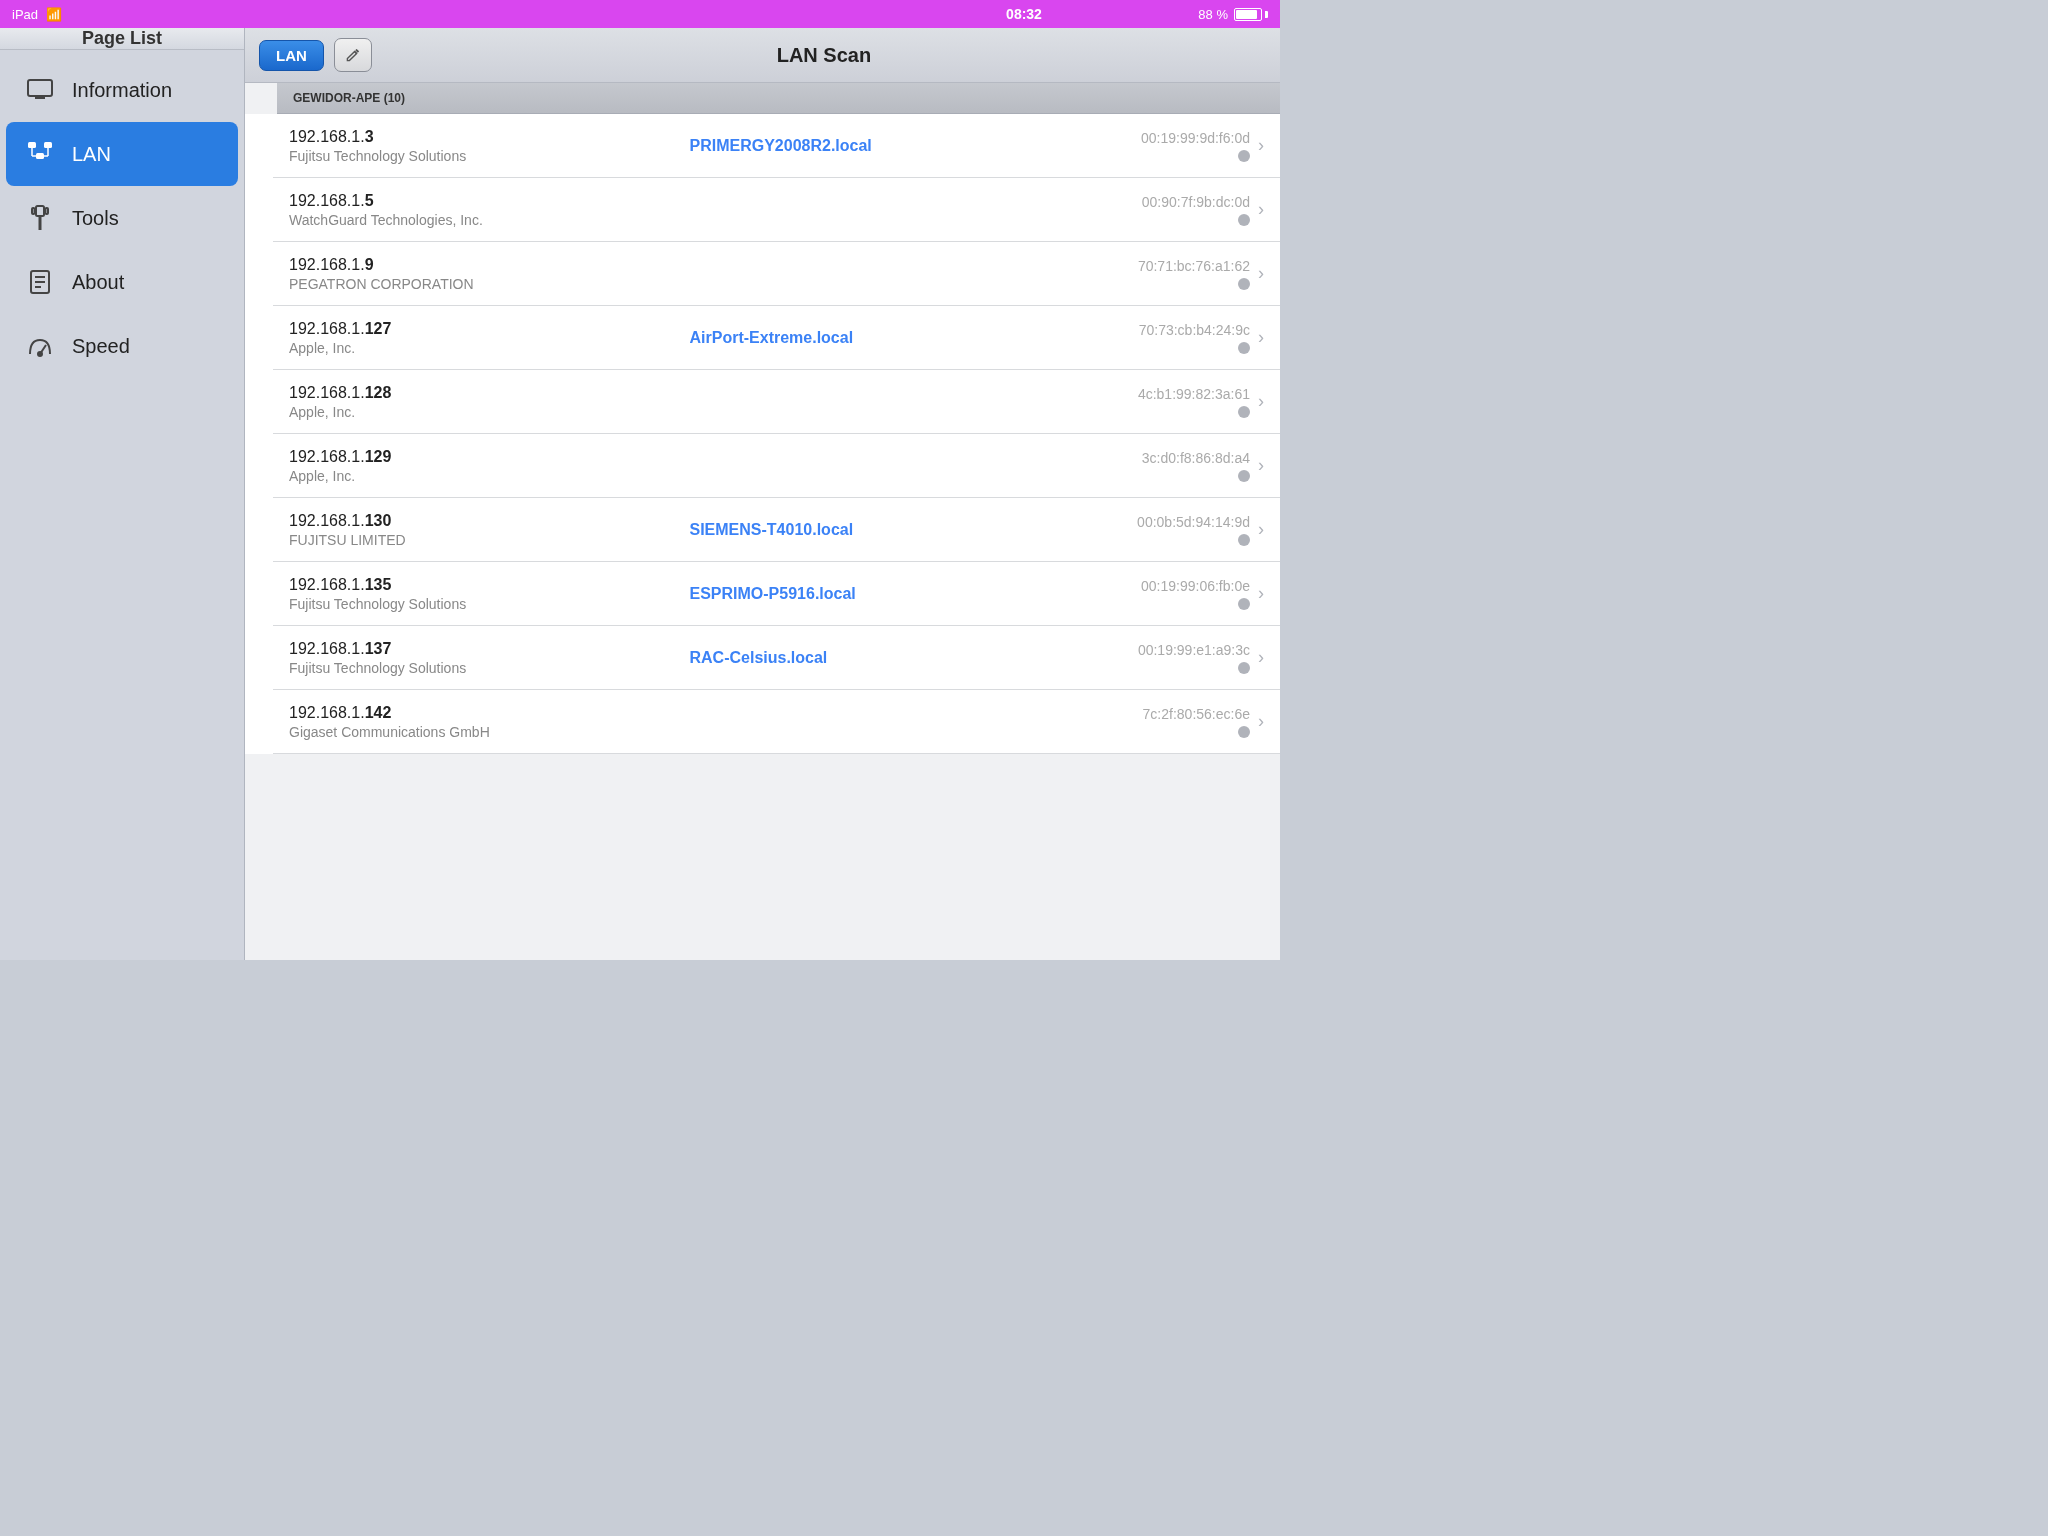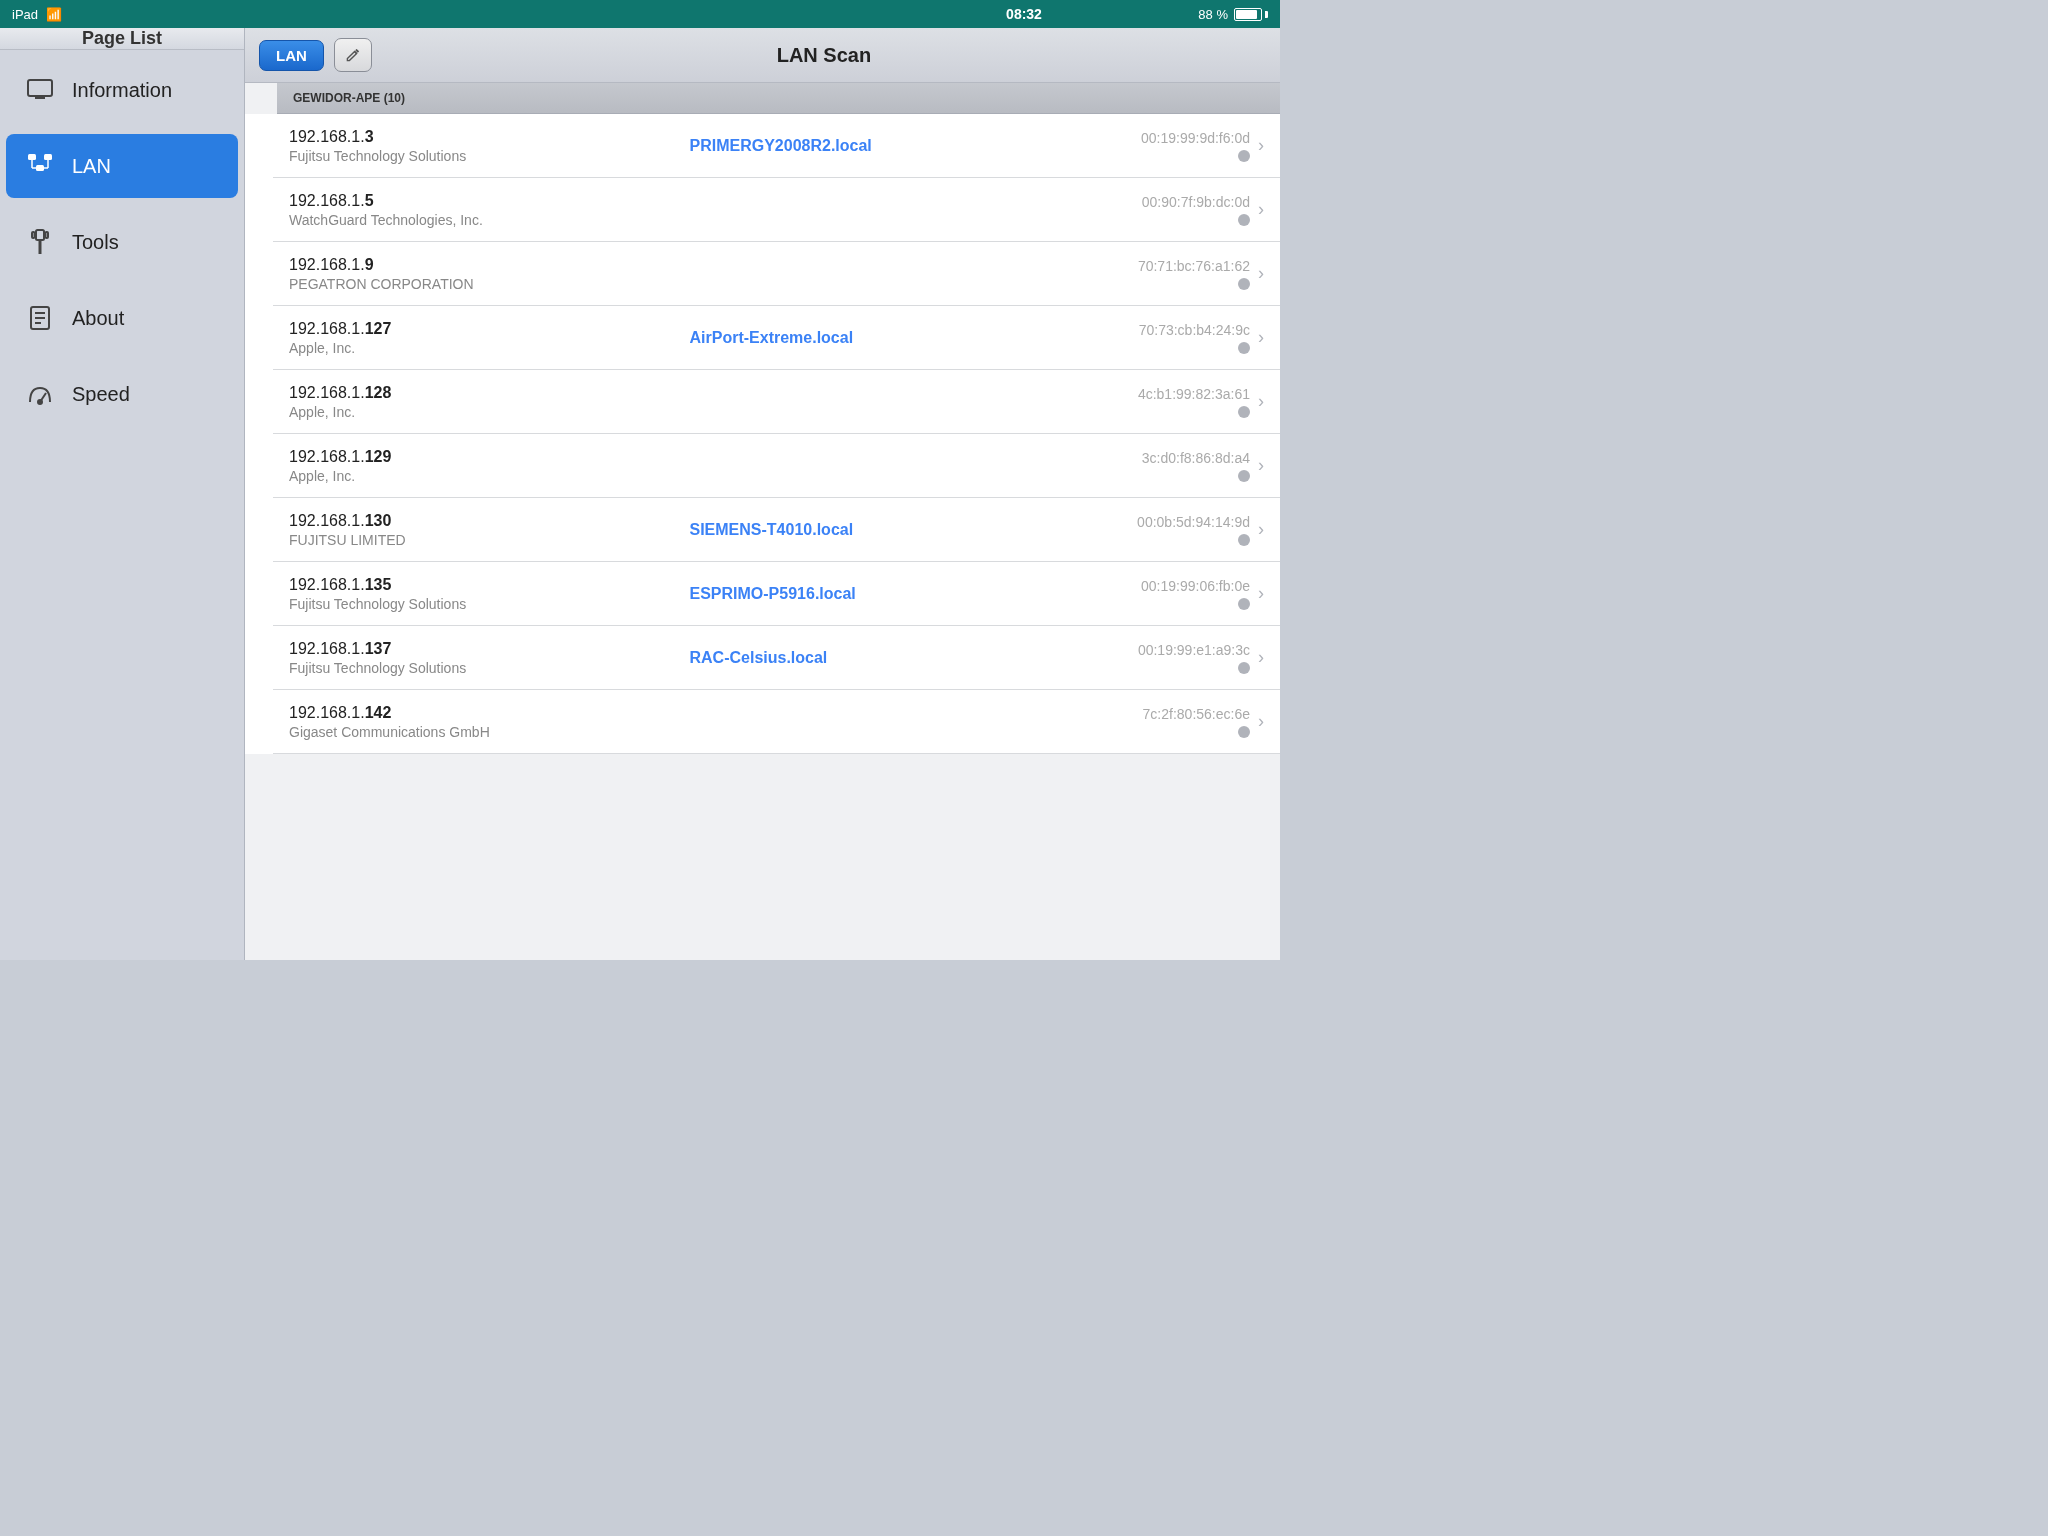--- a/index.html
+++ b/index.html
@@ -8,21 +8,21 @@
       background: #c8cdd6;
       width: 1280px;
       height: 960px;
       overflow: hidden;
       display: flex;
       flex-direction: column;
     }
 
     
     .status-bar {
-      background: #0f766e;
+      background: #d946ef;
       color: white;
       height: 28px;
       display: flex;
       align-items: center;
       justify-content: space-between;
       padding: 0 12px;
       font-size: 13px;
       font-weight: 500;
       flex-shrink: 0;
     }
@@ -78,21 +78,21 @@
       padding: 0 0;
       font-size: 18px;
       font-weight: 600;
       color: #333;
       border-bottom: 1px solid #b8bcc5;
     }
     .sidebar-nav {
       display: flex;
       flex-direction: column;
       padding: 8px 0;
-      gap: 12px;
+      gap: 0;
     }
     .nav-item {
       display: flex;
       align-items: center;
       padding: 16px 18px;
       gap: 16px;
       cursor: pointer;
       border-radius: 8px;
       margin: 0 6px;
       font-size: 20px;

